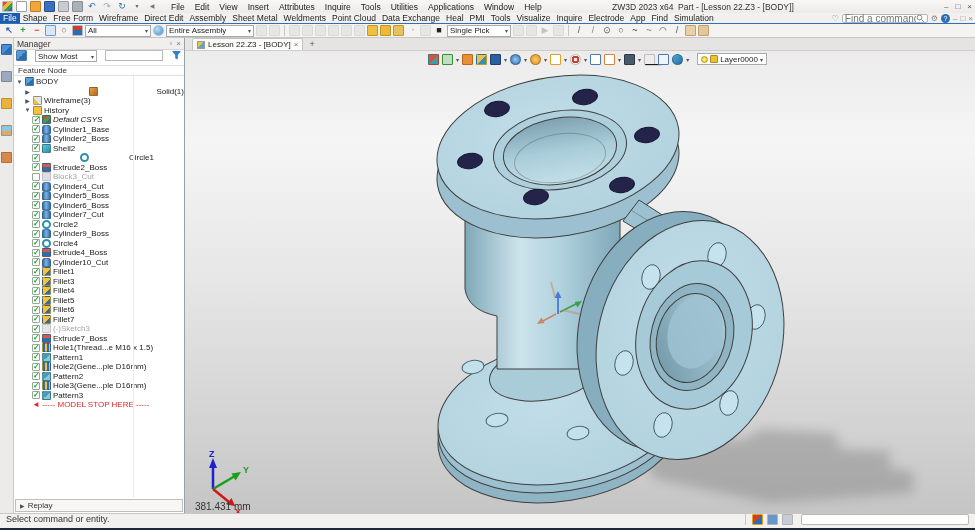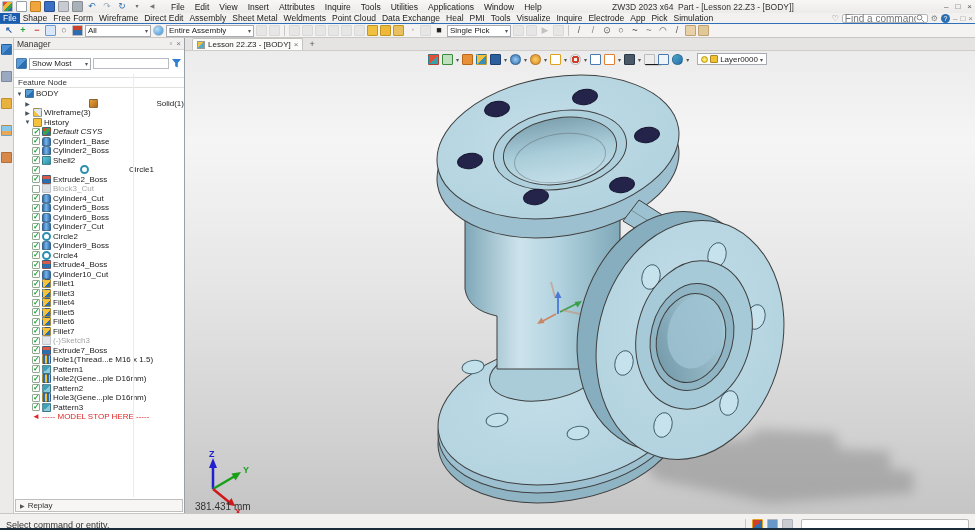--- a/index.html
+++ b/index.html
@@ -30,21 +30,21 @@
 .car{color:#555;font-size:6px}
 .vsep{width:1px;height:11px;background:#c9c7c4;margin:0 2px;flex:none}
 
 #main{display:flex;height:475px}
 #dock{width:14px;background:#edebe9;border-right:1px solid #c9c7c4;display:flex;flex-direction:column;align-items:center;padding-top:6px;gap:16px}
 .dicon{width:11px;height:11px;border:1px solid rgba(0,0,0,.18);border-radius:1px}
 #manager{width:171px;border-right:1px solid #9aa0a8;background:#fff;display:flex;flex-direction:column;position:relative}
 #mhead{height:12px;background:#f0efed;border-bottom:1px solid #d8d6d3;font-size:8.5px;color:#333;display:flex;align-items:center;padding:0 3px;gap:4px}
 #mhead .sp{flex:1}
 .mbtn{color:#777;font-size:8px;line-height:10px}
-#mfilter{height:28px;display:flex;align-items:center;gap:2px;padding:0 2px;border-bottom:1px solid #e2e0dd}
+#mfilter{height:16px;display:flex;gap:8px;padding:0 2px;border-bottom:1px solid #e2e0dd}
 #mfilter .pin{width:11px;height:11px;background:linear-gradient(135deg,#5a9ad8 50%,#2c6fb0 50%);border:1px solid #4a7aa8;border-radius:1px;flex:none}
 #mfilter .finput{flex:1;height:11px;border:1px solid #b8bcc2;background:#fff;min-width:0}
 #mcolh{height:10px;font-size:8px;color:#333;padding-left:4px;border-bottom:1px solid #e2e0dd;display:flex;align-items:flex-end}
 .cdiv{position:absolute;left:119px;top:36px;bottom:16px;width:1px;background:#ecebe8}
 #mtree{flex:1;overflow:hidden;padding-top:1px}
 .trow{height:9.5px;display:flex;align-items:center;gap:2px;font-size:8px;color:#1a1a1a;white-space:nowrap;overflow:hidden}
 .exp{width:7px;font-size:6px;color:#456;text-align:center;flex:none}
 .cb{width:8px;height:8px;border:1px solid #94a894;background:#fff;position:relative;flex:none;border-radius:1px}
 .cb.on::after{content:"✓";position:absolute;left:0px;top:-2px;font-size:8px;color:#18a038;font-weight:bold}
 .fi{width:9px;height:9px;display:inline-block;border:1px solid rgba(60,70,80,.45);flex:none;border-radius:1px}
@@ -77,21 +77,21 @@
 #canvas{flex:1;position:relative;background:linear-gradient(180deg,#ececec,#f5f5f5 20%,#e6e6e6 50%,#d2d2d2 82%,#c5c5c5)}
 #canvas svg.model{position:absolute;left:0;top:0}
 #prompt{position:absolute;left:10px;top:2px;font-size:8.5px;color:#111;line-height:1.3}
 #vtb{position:absolute;left:243px;top:2px;display:flex;align-items:center;gap:3px}
 .vti{width:11px;height:11px;border:1px solid rgba(0,0,0,.2);border-radius:1px;flex:none}
 #layerbox{height:12px;border:1px solid #a8acb2;background:#fff;display:flex;align-items:center;font-size:8px;color:#222;padding:0 3px;gap:2px;margin-left:5px}
 .bulb{width:7px;height:7px;border-radius:50%;background:radial-gradient(#fff48a,#e8c020);border:1px solid #b89a10}
 .layersq{width:8px;height:8px;background:#f0c030;border:1px solid #b08828;border-radius:1px}
 #coord{position:absolute;left:10px;top:450px;font-size:10px;color:#333}
 
-#statusbar{height:17px;background:#f2f1ef;border-top:1px solid #c9c7c4;display:flex;align-items:flex-end;font-size:9px;color:#333;padding:0 6px;gap:4px}
+#statusbar{height:17px;background:#f2f1ef;border-top:1px solid #c9c7c4;display:flex;align-items:flex-start;font-size:9px;color:#333;padding:0 6px;gap:4px}
 #sbspacer{flex:1}
 .sbi{width:11px;height:11px;border:1px solid #b0b4ba;border-radius:1px}
 .sbi.active{border:1px solid #e0a020;background:#fff3d0}
 #sbinput{width:168px;height:11px;border:1px solid #b8b8b8;border-radius:2px;background:#fff;margin-left:4px}
 </style>
 </head>
 <body>
 
 <div id="app">
 
@@ -143,21 +143,21 @@
         <span class="rtab">Weldments</span>
         <span class="rtab">Point Cloud</span>
         <span class="rtab">Data Exchange</span>
         <span class="rtab">Heal</span>
         <span class="rtab">PMI</span>
         <span class="rtab">Tools</span>
         <span class="rtab">Visualize</span>
         <span class="rtab">Inquire</span>
         <span class="rtab">Electrode</span>
         <span class="rtab">App</span>
-        <span class="rtab">Pick</span>
+        <span class="rtab">Find</span>
         <span class="rtab">Simulation</span>
       </div>
     <div id="ribbonright">
       <span class="rrico">♡</span>
       <span class="sbox">
         <input placeholder="Find a command" style="">
         <svg width="9" height="9">
             <circle cx="3.5" cy="3.5" r="2.4" fill="none" stroke="#888" stroke-width="1"></circle>
             <line x1="5.5" y1="5.5" x2="8" y2="8" stroke="#888" stroke-width="1"></line>
           </svg>

